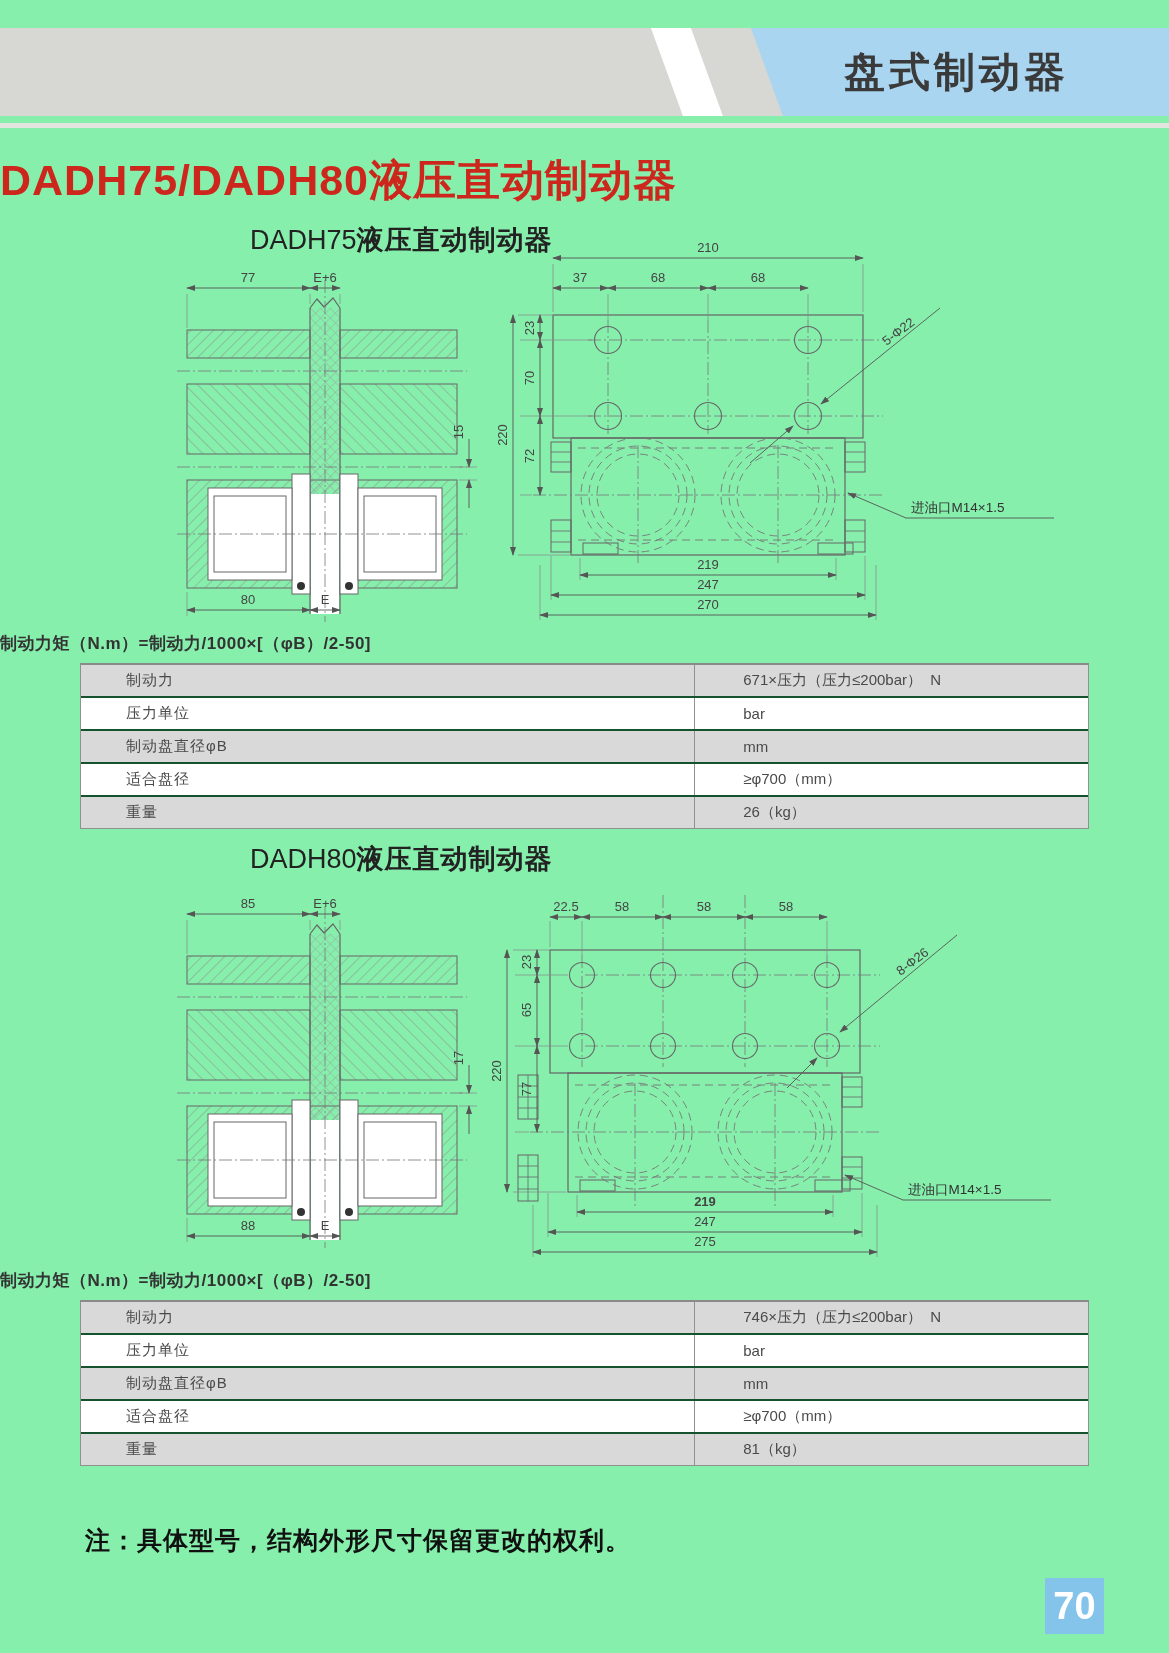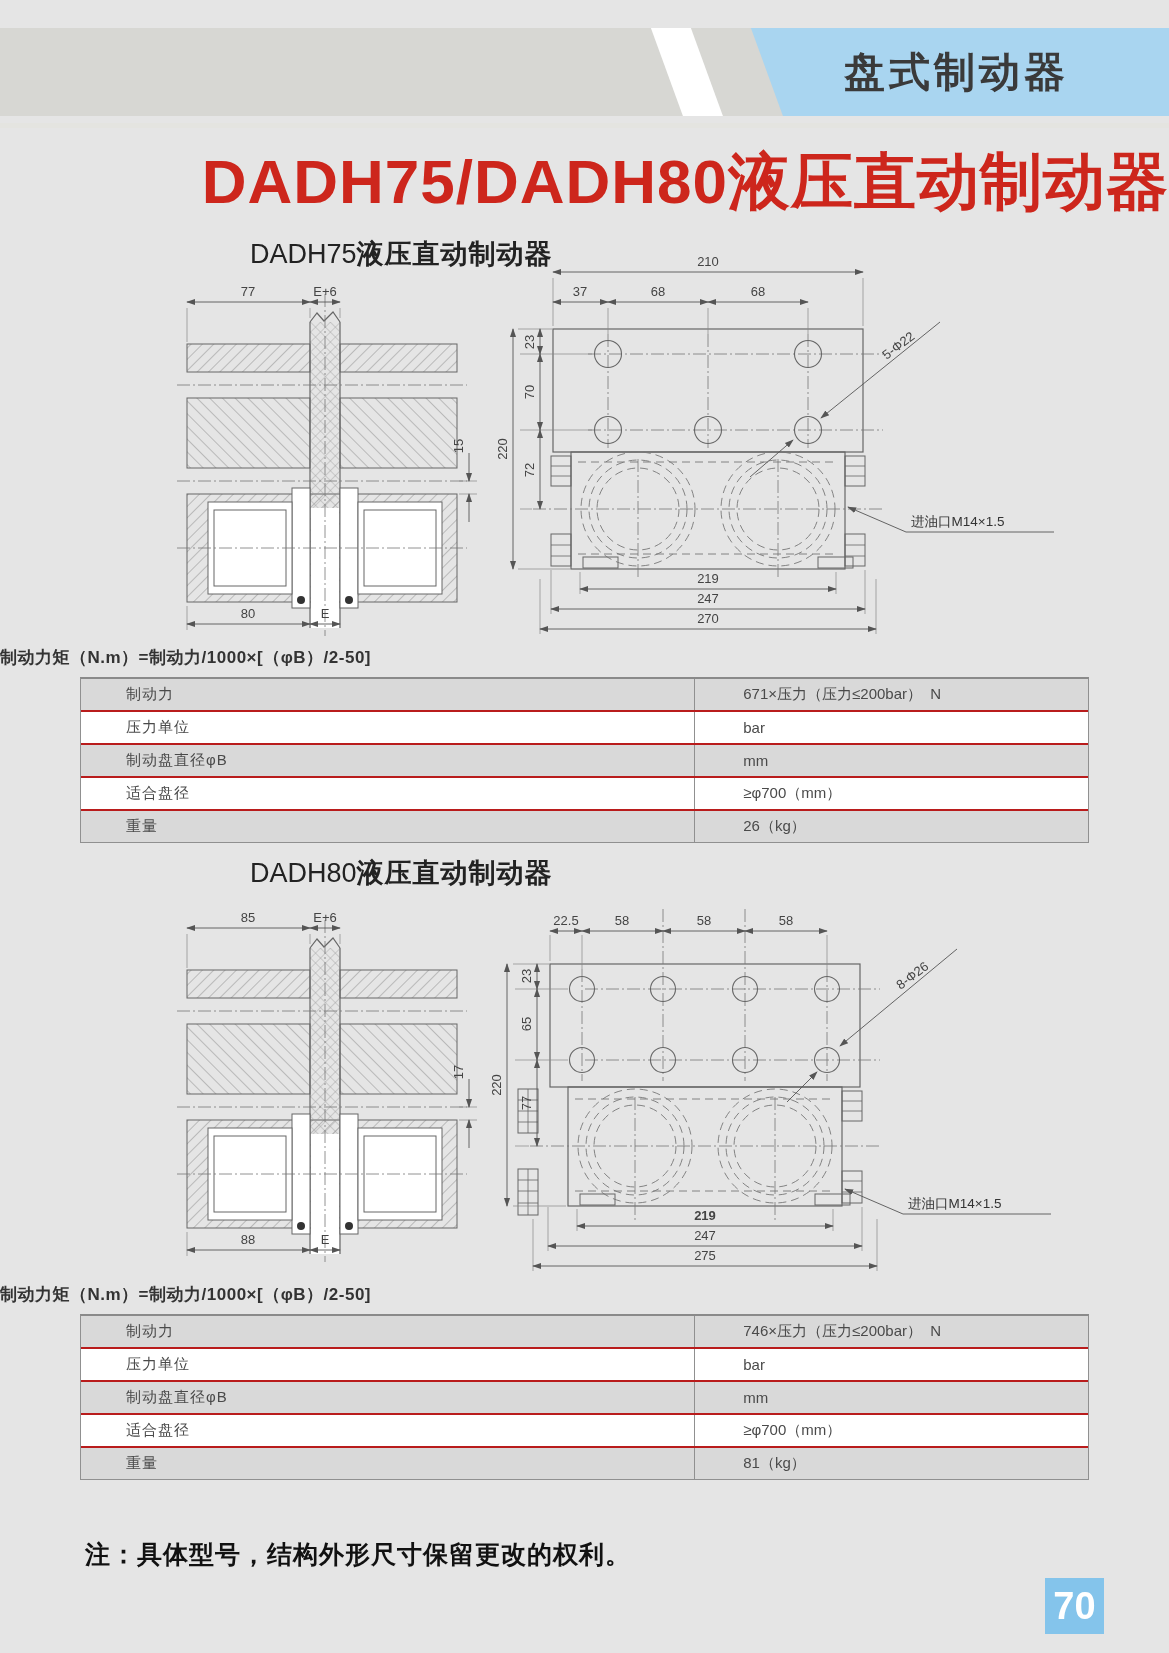--- a/index.html
+++ b/index.html
@@ -1,29 +1,29 @@
 <!DOCTYPE html>
 <html><head>
 <meta charset="utf-8">
 <style>
   html,body{margin:0;padding:0;background:#fff;}
-  .page{position:relative;width:1169px;height:1653px;margin:0 auto;background:#e5e5e5;overflow:hidden;
+  .page{position:relative;width:1169px;height:1653px;margin:0 auto;background:#86efac;overflow:hidden;
         font-family:"Liberation Sans","DejaVu Sans",sans-serif;color:#222;}
 
   
   .header{position:relative;height:130px;}
   .hband{position:absolute;top:28px;left:0;width:100%;height:88px;background:#d7d7d3;overflow:hidden;}
   .hstripe{position:absolute;top:-14px;height:122px;left:668px;width:40px;background:#fff;transform:skewX(20deg);}
   .hblue{position:absolute;top:-14px;height:122px;left:768px;width:500px;background:#a9d5f0;transform:skewX(20deg);}
   .htext{position:absolute;top:28px;right:100px;height:88px;display:flex;align-items:center;
          font-size:41px;font-weight:600;color:#3a3a3a;letter-spacing:4px;}
   .hline{position:absolute;top:123px;left:0;width:100%;height:5px;background:#e4e4e0;}
 
   
-  .page-title{margin-top:10px;text-align:right;font-size:62px;font-weight:700;color:#cd261c;letter-spacing:1px;}
+  .page-title{margin-top:22px;text-align:left;font-size:43px;font-weight:700;color:#cd261c;letter-spacing:1px;}
   .page-subtitle{margin-top:6px;text-align:center;font-size:25px;color:#1f1f1f;letter-spacing:2px;}
 
   
   .sec{position:relative;}
   .s1{height:412px;margin-top:10px;}
   .s2{height:430px;margin-top:10px;}
   .sec-heading{position:absolute;left:250px;top:2px;margin:0;font-size:27px;font-weight:400;color:#222;}
   .sec-heading .suffix{font-weight:700;letter-spacing:1px;}
   svg.drawing{position:absolute;}
   .s1 svg.dleft{left:172px;top:38px;}
@@ -45,21 +45,21 @@
   .tl{stroke:#666;stroke-width:0.8;}
   .dt{font-family:"Liberation Sans",sans-serif;font-size:13px;fill:#444;text-anchor:middle;}
   .lt{font-family:"Liberation Sans",sans-serif;font-size:13.5px;fill:#333;text-anchor:start;}
   .b{font-weight:700;}
 
   
   .formula{font-size:17px;font-weight:600;color:#333;letter-spacing:0.5px;}
 
   
   .spec-table{margin:8px 80px 0 80px;border:1px solid #909090;border-top:2px solid #8a8a8a;}
-  .spec-row{display:flex;align-items:stretch;height:31px;background:#fff;border-bottom:2px solid #b91c1c;}
+  .spec-row{display:flex;align-items:stretch;height:31px;background:#fff;border-bottom:2px solid #14532d;}
   .spec-row:last-child{border-bottom:none;}
   .spec-row.gray{background:#d9d9d9;}
   .spec-label{width:61%;display:flex;align-items:center;padding-left:45px;box-sizing:border-box;
               border-right:1px solid #909090;font-size:15px;color:#4a4a4a;letter-spacing:1px;}
   .spec-value{flex:1;display:flex;align-items:center;padding-left:48px;font-size:15px;color:#4a4a4a;white-space:pre-wrap;}
 
   
   .footer-note{margin-left:85px;margin-top:58px;font-size:25px;font-weight:700;color:#111;letter-spacing:1px;}
   .page-number{position:absolute;left:1045px;top:1578px;width:59px;height:56px;background:#84c4eb;
                color:#fff;font-size:38px;font-weight:700;display:flex;align-items:center;justify-content:center;}

